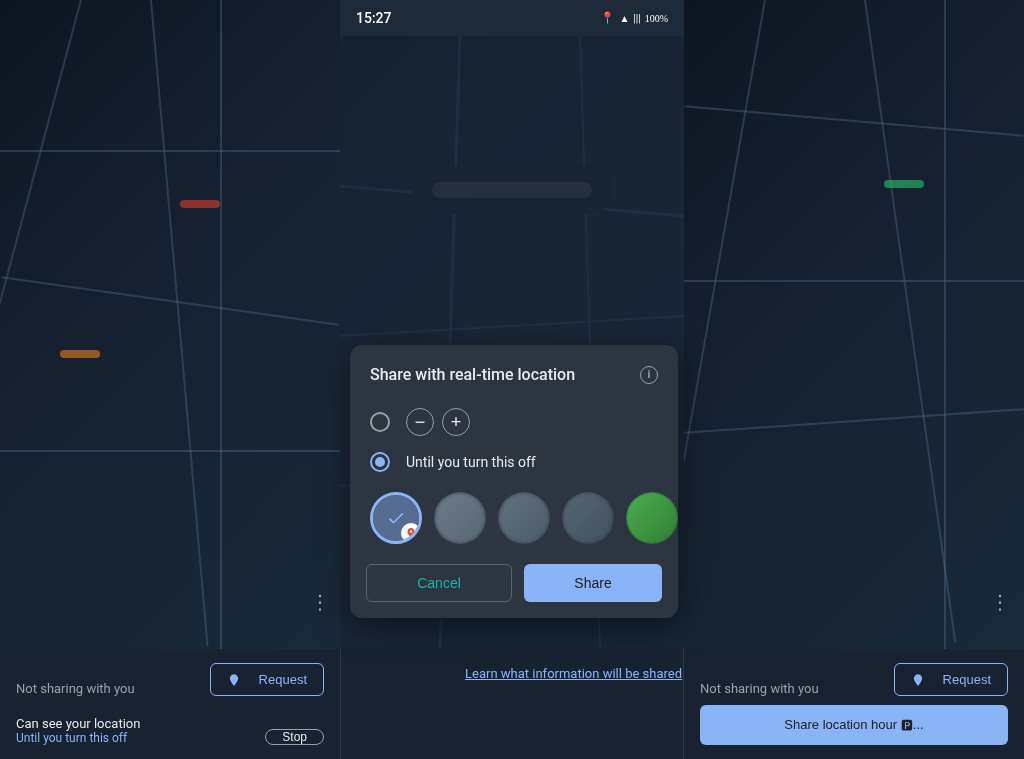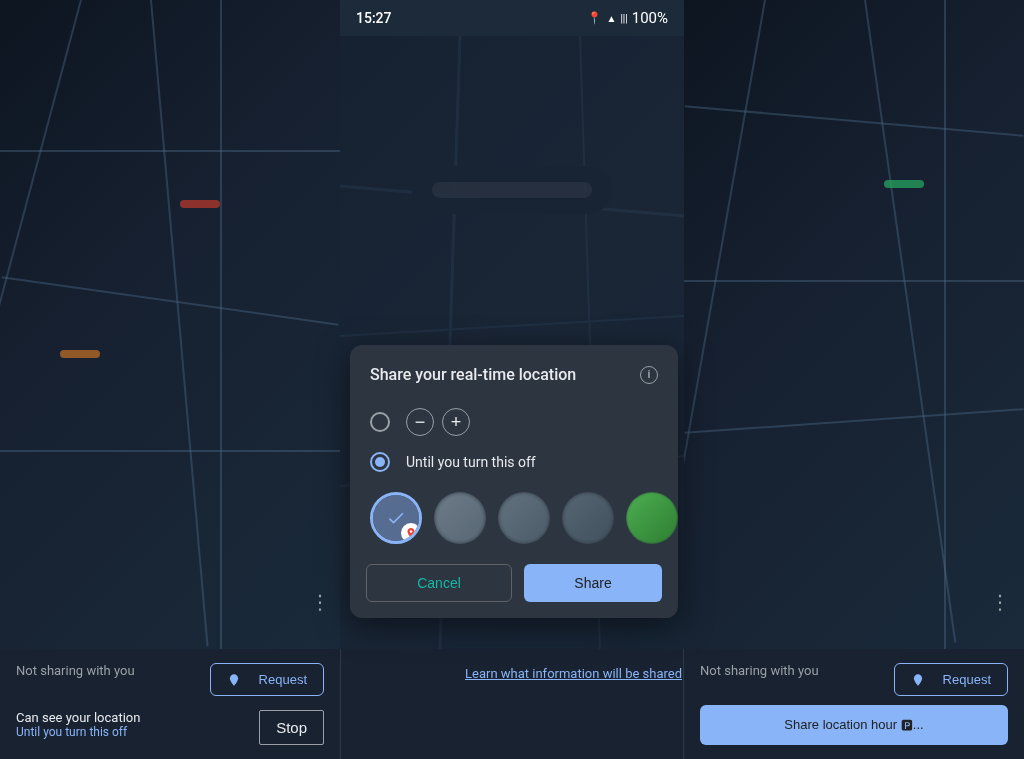--- a/index.html
+++ b/index.html
@@ -302,32 +302,32 @@
       color: #e8eaed;
       font-size: 13px;
     }
 
     .until-text {
       color: #8ab4f8;
       font-size: 12px;
     }
 
     .stop-btn {
-      padding: 8px 16px;
+      padding: 0 16px;
       border: 1.5px solid #9aa0a6;
-      border-radius: 2px;
+      border-radius: 10px;
       background: transparent;
       color: #e8eaed;
-      font-size: 15px;
+      font-size: 12px;
       cursor: pointer;
     }
 
     .bottom-row {
       display: flex;
-      align-items: flex-start;
+      align-items: flex-end;
       justify-content: space-between;
     }
 
     .learn-link {
       color: #8ab4f8;
       font-size: 13px;
       text-decoration: underline;
       cursor: pointer;
     }
 
@@ -436,30 +436,30 @@
     <div style="width:160px;height:16px;background:rgba(255,255,255,0.15);border-radius:8px;"></div>
   </div>
 </div>
 
 <div class="status-bar">
   <span class="status-time">15:27</span>
   <div class="status-icons">
     <span>📍</span>
     <span style="font-size:10px;">▲</span>
     <span style="font-size:10px;">|||</span>
-    <span style="font-size:15px;">100%</span>
+    <span style="font-size:10px;font-family:Liberation Serif, serif;">100%</span>
   </div>
 </div>
 
 <div class="dialog-overlay"></div>
 
 <div class="share-dialog">
 
   <div class="dialog-title-row">
-    <span class="dialog-title">Share your real-time location</span>
+    <span class="dialog-title">Share with real-time location</span>
     <div class="info-icon">i</div>
   </div>
 
   <div class="radio-option">
     <div class="radio-circle"></div>
     <div class="time-controls">
       <button class="time-btn">−</button>
       <button class="time-btn">+</button>
     </div>
   </div>

